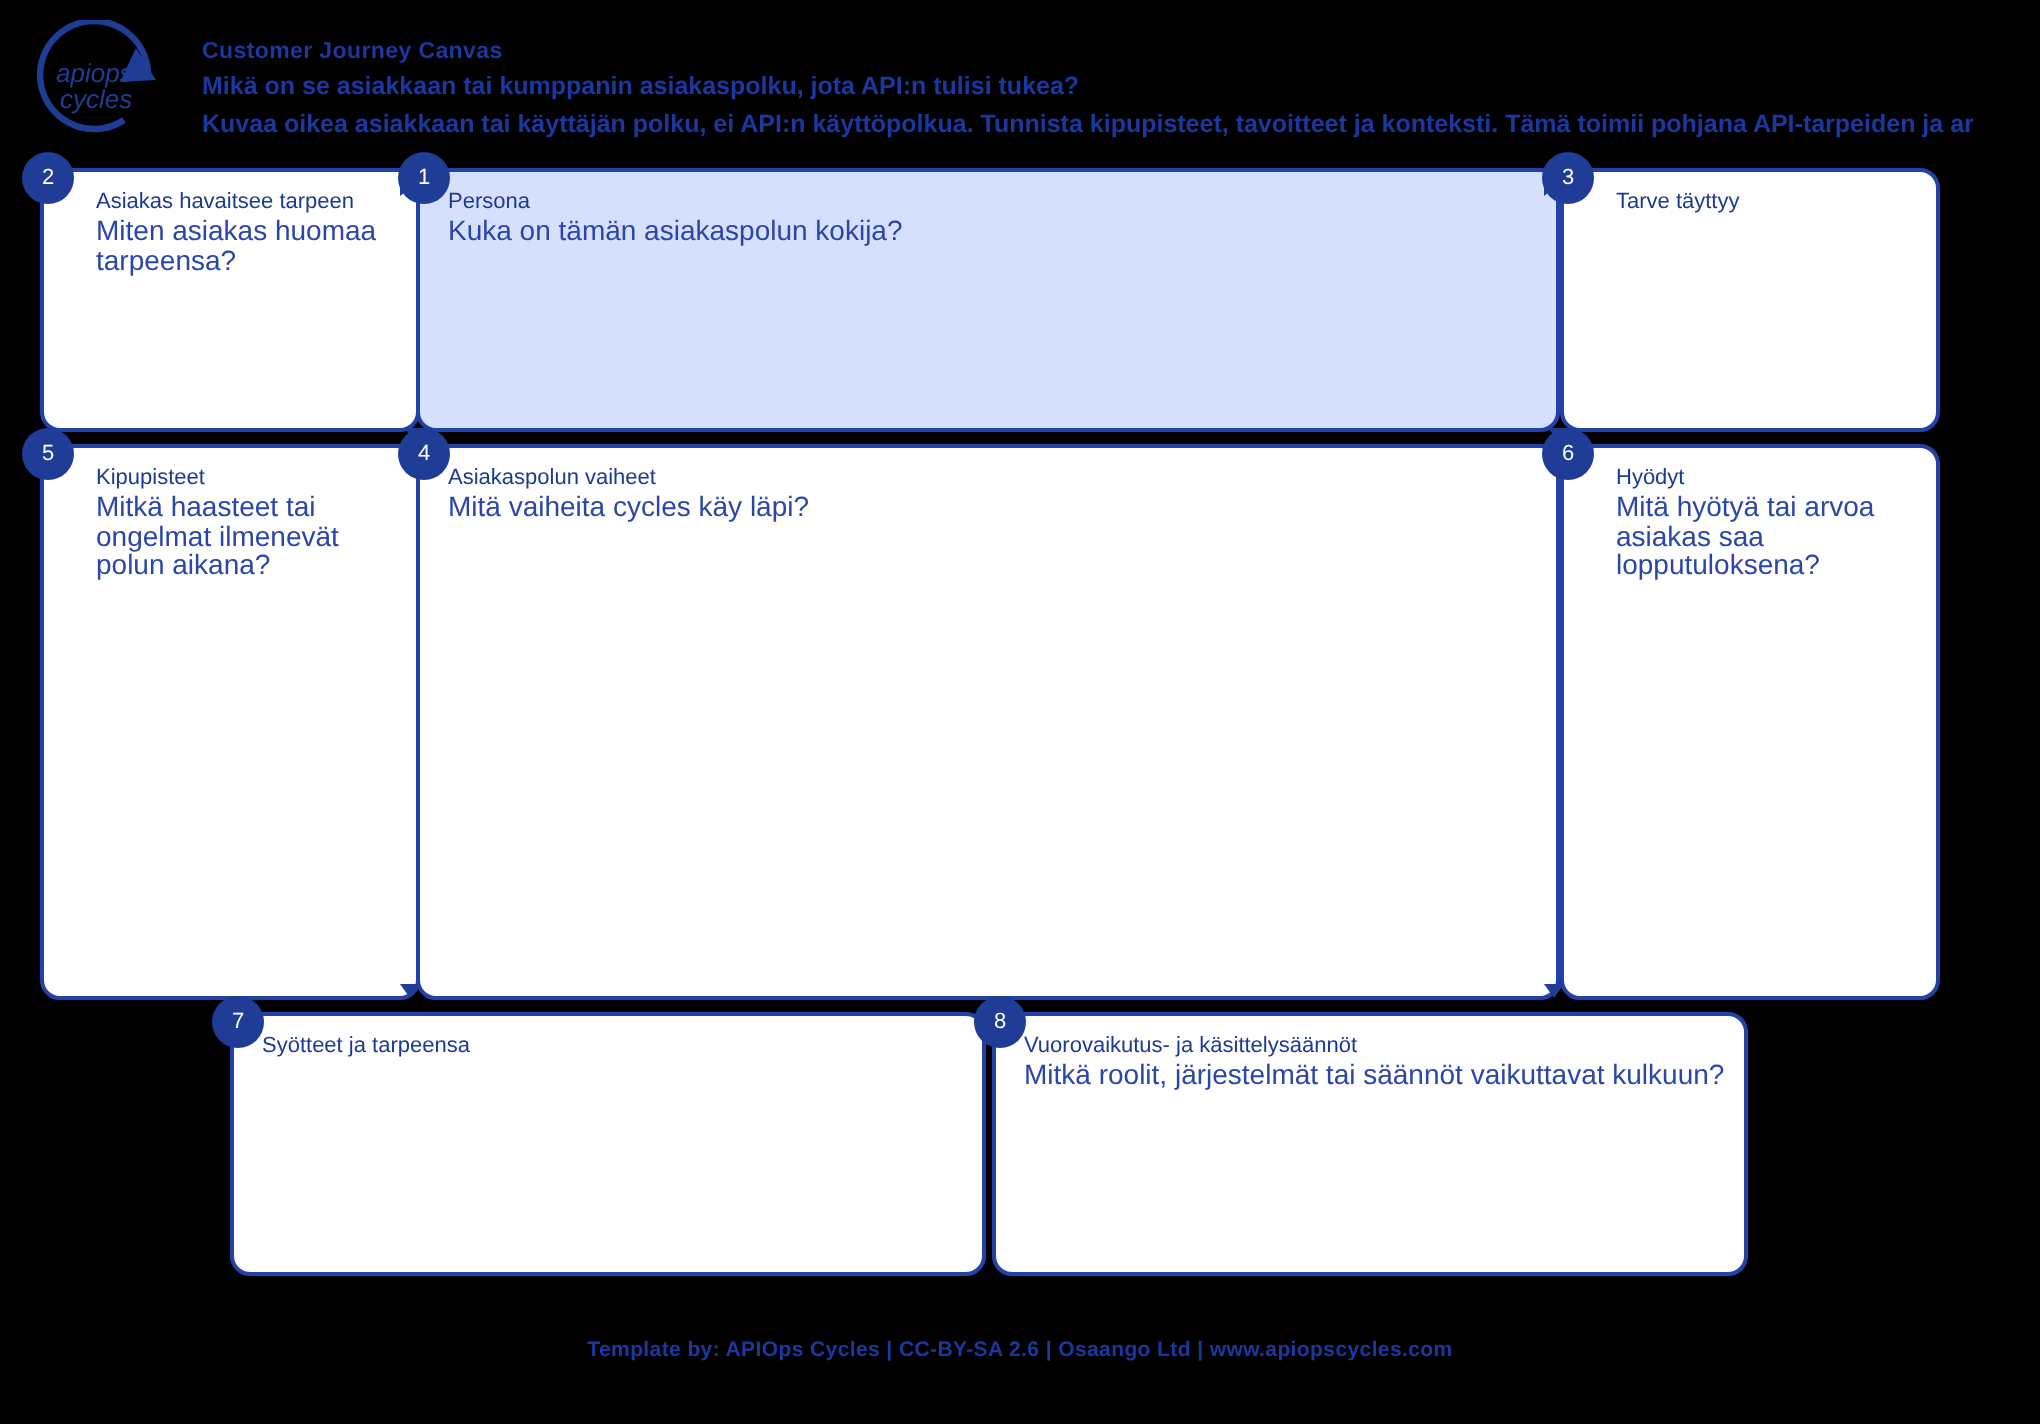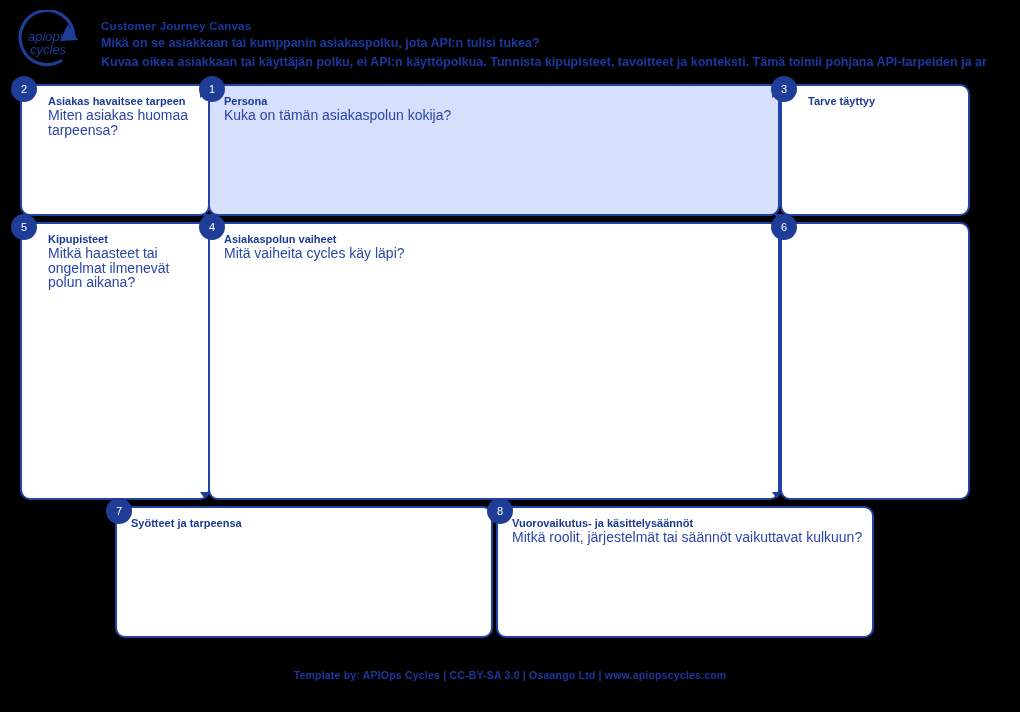--- a/index.html
+++ b/index.html
@@ -34,21 +34,21 @@
     background:#ffffff;
     border:2px solid #2342a8;
     border-radius:10px;
     box-sizing:border-box;
   }
   .card.accent{background:#d6dffb;}
   .card-head{
     position:absolute;left:26px;top:8px;right:8px;
   }
   .card-title{
-    font-size:11px;font-weight:bold;color:#1b3a93;
+    font-size:11px;font-weight:normal;color:#1b3a93;
     line-height:14px;
   }
   .card-q{
     font-size:14px;color:#2b46a8;line-height:14.5px;
     margin-top:0px;
   }
   .card.wide .card-head{left:14px;}
 
   .badge{
     position:absolute;
@@ -141,20 +141,24 @@
   <div class="card wide" style="left:208px;top:222px;width:572px;height:278px;">
     <div class="badge">4</div>
     <div class="card-head">
       <div class="card-title">Asiakaspolun vaiheet</div>
       <div class="card-q">Mitä vaiheita cycles käy läpi?</div>
     </div>
   </div>
 
   <div class="card" style="left:780px;top:222px;width:190px;height:278px;">
     <div class="badge">6</div>
+    <div class="card-head">
+      <div class="card-title">Hyödyt</div>
+      <div class="card-q">Mitä hyötyä tai arvoa asiakas saa lopputuloksena?</div>
+    </div>
   </div>
 
   <div class="card wide" style="left:115px;top:506px;width:378px;height:132px;">
     <div class="badge">7</div>
     <div class="card-head">
       <div class="card-title">Syötteet ja tarpeensa</div>
     </div>
   </div>
 
   <div class="card wide" style="left:496px;top:506px;width:378px;height:132px;">
@@ -165,15 +169,15 @@
     </div>
   </div>
 
   <div class="tri right" style="left:200px;top:84px;"></div>
   <div class="tri right" style="left:772px;top:84px;"></div>
   <div class="tri down" style="left:202px;top:214px;"></div>
   <div class="tri down" style="left:774px;top:214px;"></div>
   <div class="tri downsm" style="left:200px;top:492px;"></div>
   <div class="tri downsm" style="left:772px;top:492px;"></div>
 
-  <div class="footer">Template by: APIOps Cycles | CC-BY-SA 3.0 | Osaango Ltd | www.apiopscycles.com</div>
+  <div class="footer">Template by: APIOps Cycles | CC-BY-SA 2.6 | Osaango Ltd | www.apiopscycles.com</div>
 
 </div>
 
 </body></html>

